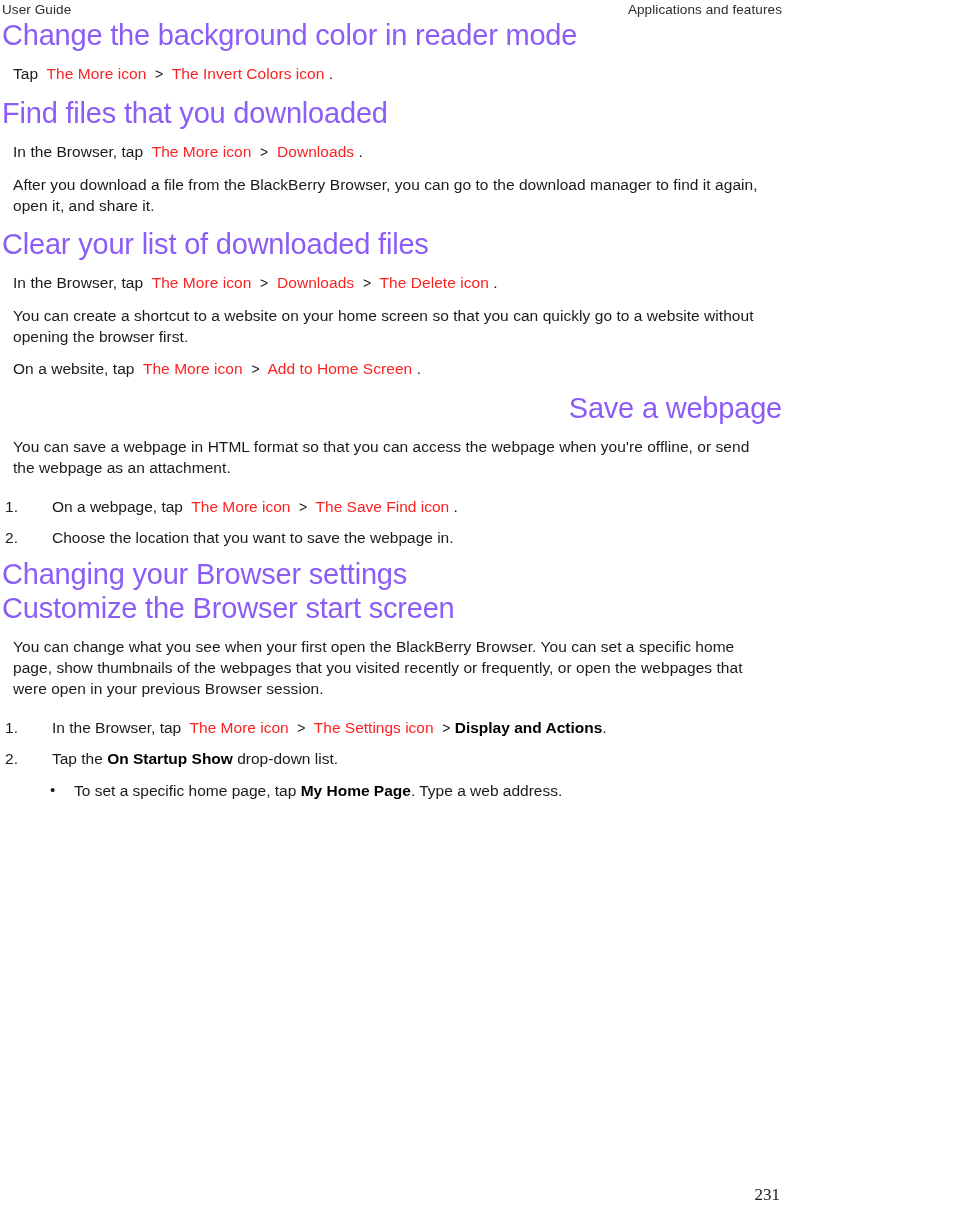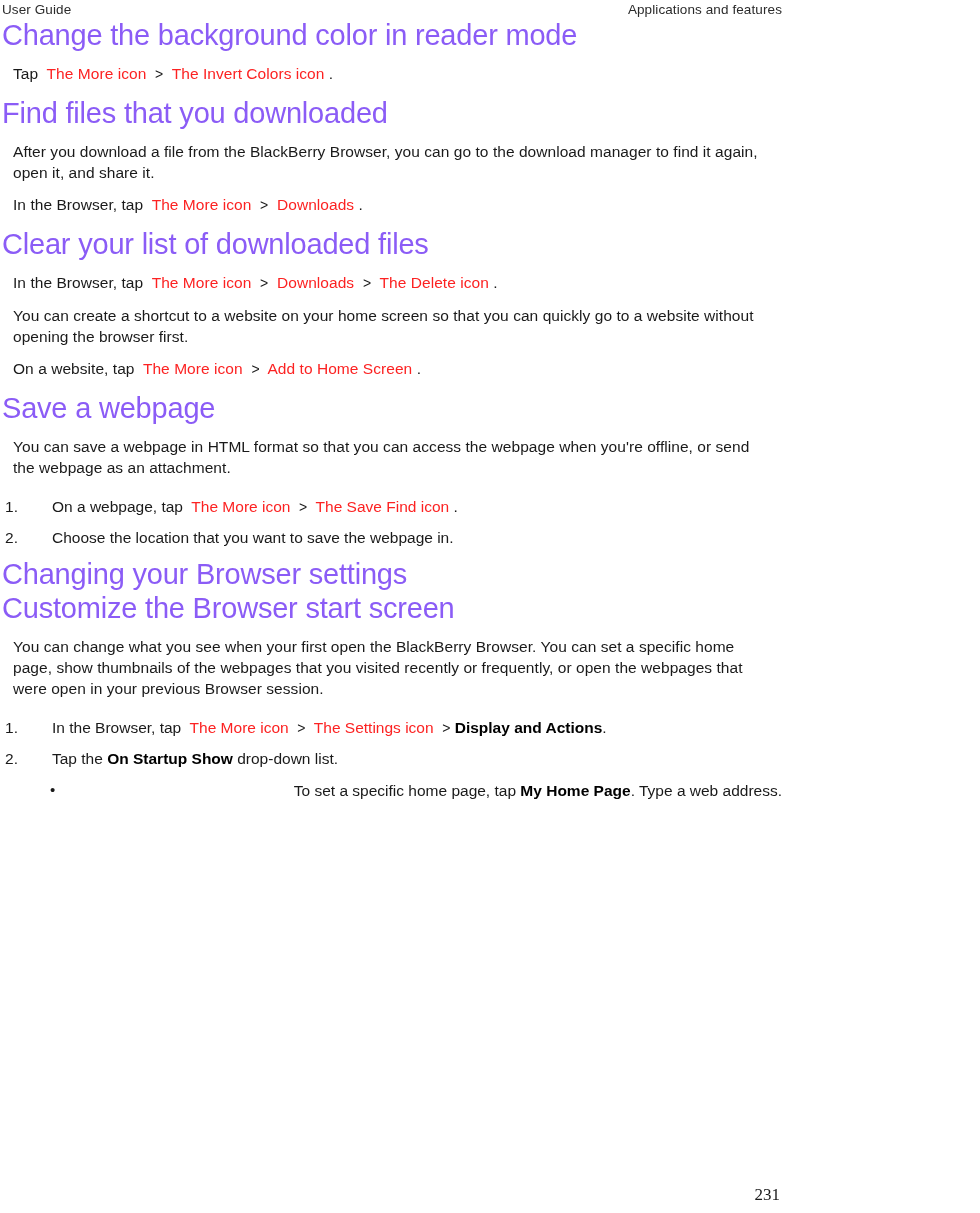--- a/index.html
+++ b/index.html
@@ -43,21 +43,21 @@
     line-height: 34px;
     font-weight: 400;
     color: #8b5cf6;
     margin: 0;
     letter-spacing: -0.2px;
   }
   .h-change-bg   { margin-top: 52px; }
   .h-find-files  { margin-top: 44px; }
   .h-clear-list  { margin-top: 32px; }
   .h-add-website { margin-top: 32px; }
-  .h-save-page   { margin-top: 36px; }
+  .h-save-page   { margin-top: 36px; text-align: right; }
   .h-changing    { margin-top: 40px; }
   .h-customize   { margin-top: 24px; }
 
   
   p.body {
     font-size: 15.5px;
     line-height: 21px;
     margin: 11px;
     color: #1a1a1a;
     letter-spacing: 0.05px;
@@ -108,21 +108,20 @@
     margin: 11px 0 0 0;
     padding: 0;
   }
   ul.subbullets > li {
     position: relative;
     padding-left: 72px;
     font-size: 15.5px;
     line-height: 21px;
     color: #1a1a1a;
     margin-bottom: 6px;
-    text-align: right;
   }
   ul.subbullets > li::before {
     content: "\2022";
     position: absolute;
     left: 48px;
     top: -1px;
     font-size: 15px;
     color: #1a1a1a;
   }
 
@@ -148,26 +147,26 @@
   </div>
 
   <h1 class="sect h-change-bg">Change the background color in reader mode</h1>
 
   <p class="body p-gap-sm">
     <span>Tap</span><span class="sp">  </span><span class="uiref">The More icon</span><span class="sp">  </span><span class="sep">&gt;</span><span class="sp">  </span><span class="uiref">The Invert Colors icon</span><span class="sp"> </span><span>.</span>
   </p>
 
   <h1 class="sect h-find-files">Find files that you downloaded</h1>
 
-  <p class="body p-gap-sm">After you download a file from the BlackBerry Browser, you can go to the download manager to find it again, open it, and share it.</p>
-
   <p class="body p-gap-md">
     <span>In the Browser, tap</span><span class="sp">  </span><span class="uiref">The More icon</span><span class="sp">  </span><span class="sep">&gt;</span><span class="sp">  </span><span class="uiref">Downloads</span><span class="sp"> </span><span>.</span>
   </p>
 
+  <p class="body p-gap-sm">After you download a file from the BlackBerry Browser, you can go to the download manager to find it again, open it, and share it.</p>
+
   <h1 class="sect h-clear-list">Clear your list of downloaded files</h1>
 
   <p class="body p-gap-sm">
     <span>In the Browser, tap</span><span class="sp">  </span><span class="uiref">The More icon</span><span class="sp">  </span><span class="sep">&gt;</span><span class="sp">  </span><span class="uiref">Downloads</span><span class="sp">  </span><span class="sep">&gt;</span><span class="sp">  </span><span class="uiref">The Delete icon</span><span class="sp"> </span><span>.</span>
   </p>
 
 
   <p class="body p-gap-sm">You can create a shortcut to a website on your home screen so that you can quickly go to a website without opening the browser first.</p>
 
   <p class="body p-gap-md">

